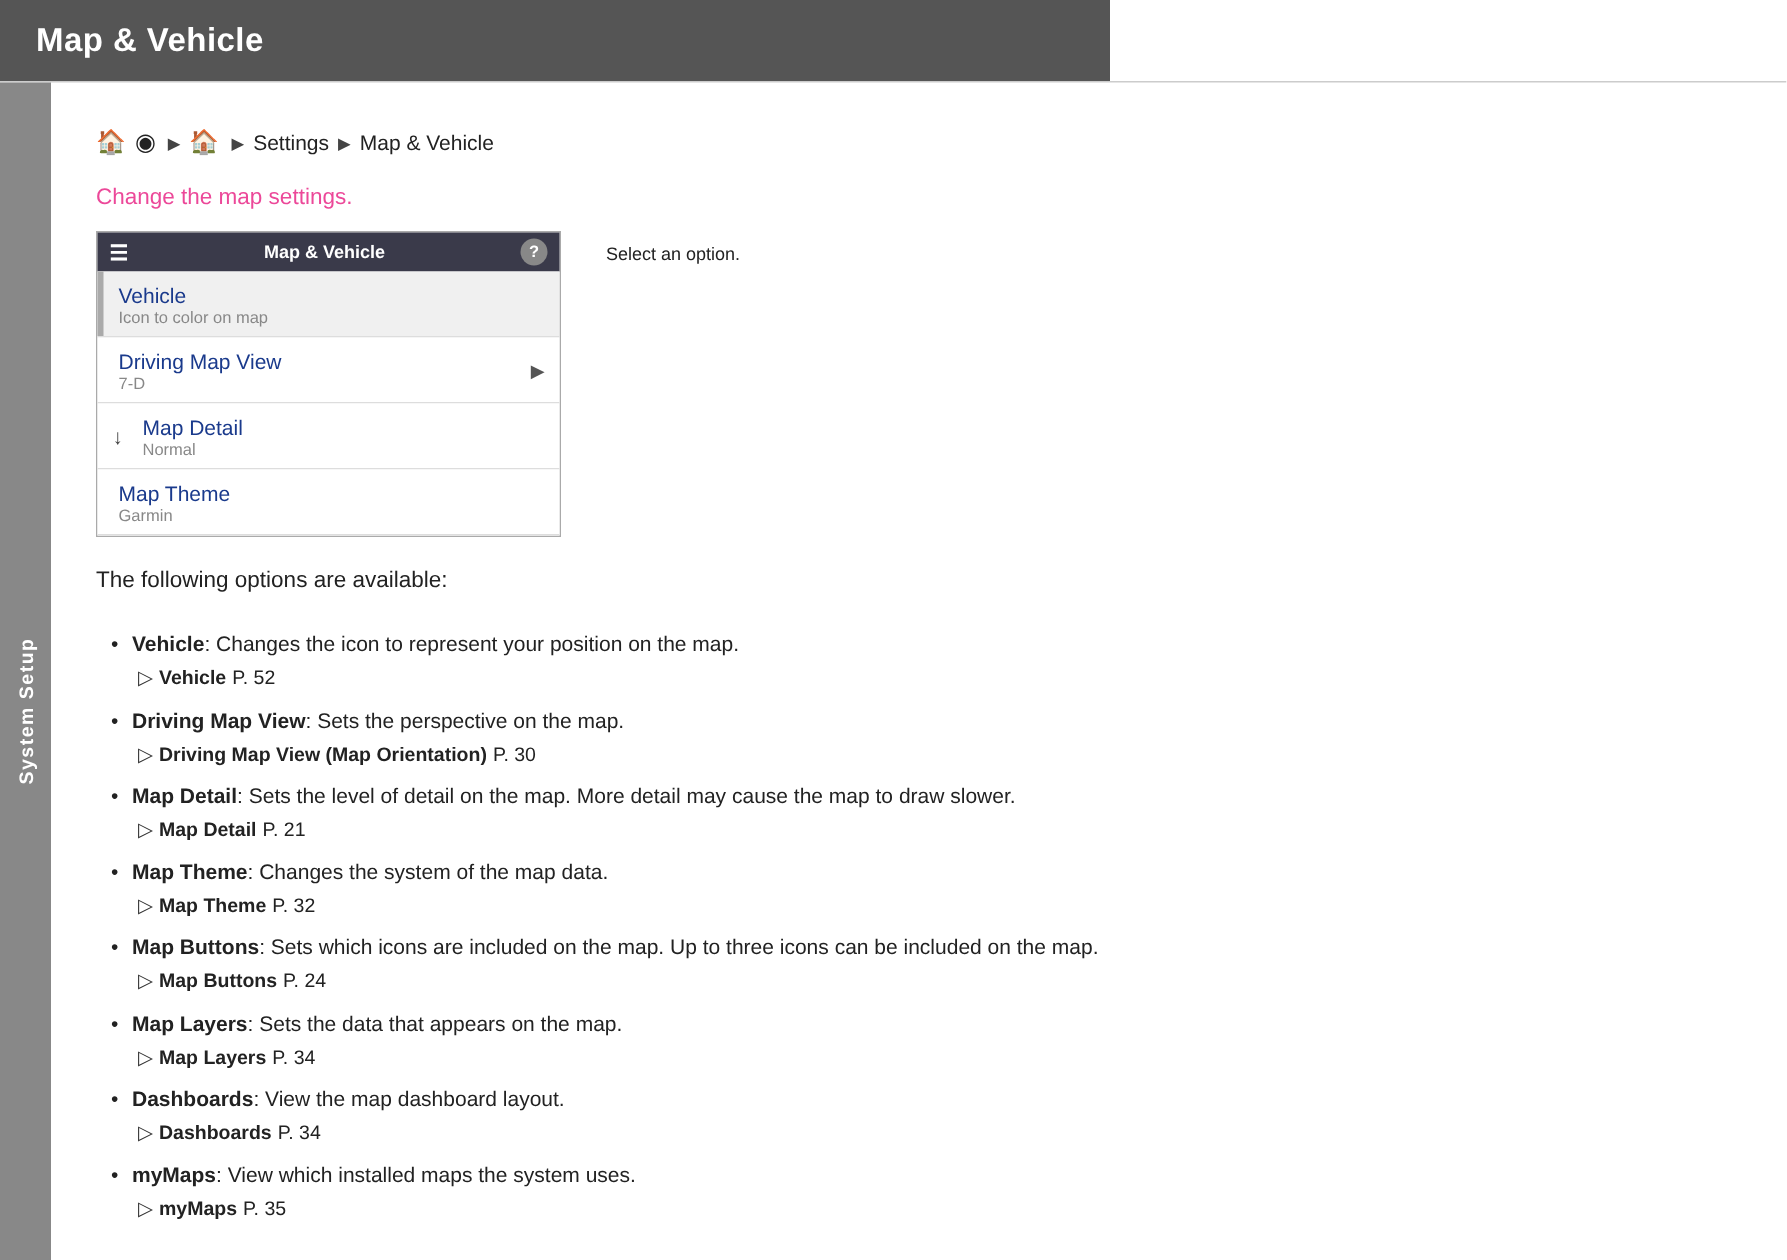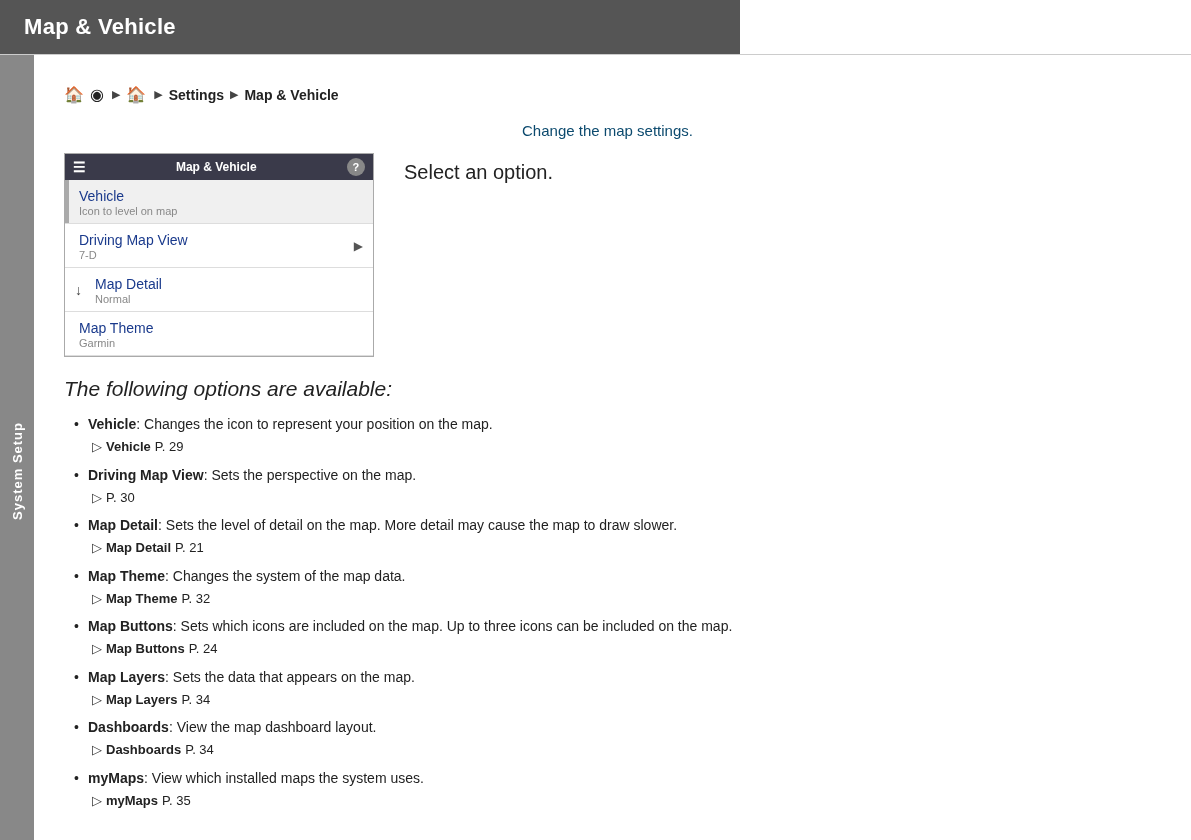--- a/index.html
+++ b/index.html
@@ -66,28 +66,27 @@
       margin-right: 2px;
     }
 
     .breadcrumb-arrow {
       font-size: 11px;
       color: #444;
       margin: 0 2px;
     }
 
     .breadcrumb-bold {
-      font-weight: bold;
+      font-weight: normal;
     }
 
     .intro-text {
       font-size: 15px;
       margin-bottom: 14px;
-      color: #0c4a6e;
-      text-align: center;
+      color: #ec4899;
     }
 
     .content-row {
       display: flex;
       flex-direction: row;
       gap: 24px;
       margin-bottom: 20px;
     }
 
     .menu-screenshot {
@@ -173,34 +172,33 @@
     .menu-item-down-arrow {
       position: absolute;
       left: 10px;
       top: 50%;
       transform: translateY(-50%);
       font-size: 14px;
       color: #444;
     }
 
     .select-option-text {
-      font-size: 20px;
+      font-size: 12px;
       color: #222;
       padding: 8px 0 0 6px;
       flex: 1;
     }
 
     .options-section {
       margin-top: 10px;
     }
 
     .options-intro {
-      font-size: 21px;
-      margin-bottom: 13px;
-      font-style: italic;
+      font-size: 15px;
+      margin-bottom: 24px;
     }
 
     ul.options-list {
       list-style: none;
       padding: 0;
       margin: 0 0 0 10px;
     }
 
     ul.options-list li {
       margin-bottom: 8px;
@@ -281,21 +279,21 @@
           <span class="menu-icon">☰</span>
           <span>Map &amp; Vehicle</span>
           <div class="menu-help-btn">
             <span>?</span>
           </div>
         </div>
 
         <div class="menu-item selected" style="padding-left: 14px;">
           <div class="menu-item-left-bar"></div>
           <div class="menu-item-header">Vehicle</div>
-          <div class="menu-item-sub">Icon to level on map</div>
+          <div class="menu-item-sub">Icon to color on map</div>
         </div>
 
         <div class="menu-item" style="padding-left: 14px;">
           <div class="menu-item-header">Driving Map View</div>
           <div class="menu-item-sub">7-D</div>
           <div class="menu-item-arrow">▶</div>
         </div>
 
         <div class="menu-item" style="padding-left: 30px;">
           <div class="menu-item-down-arrow">↓</div>
@@ -315,28 +313,29 @@
     <div class="options-section">
       <div class="options-intro">The following options are available:</div>
 
       <ul class="options-list">
 
         <li>
           <span class="option-name">Vehicle</span><span>: Changes the icon to represent your position on the map.</span>
           <div class="ref-line">
             <span class="ref-icon">▷</span>
             <span class="ref-bold">Vehicle</span>
-            <span>P. 29</span>
+            <span>P. 52</span>
           </div>
         </li>
 
         <li>
           <span class="option-name">Driving Map View</span><span>: Sets the perspective on the map.</span>
           <div class="ref-line">
             <span class="ref-icon">▷</span>
+            <span class="ref-bold">Driving Map View (Map Orientation)</span>
             <span>P. 30</span>
           </div>
         </li>
 
         <li>
           <span class="option-name">Map Detail</span><span>: Sets the level of detail on the map. More detail may cause the map to draw slower.</span>
           <div class="ref-line">
             <span class="ref-icon">▷</span>
             <span class="ref-bold">Map Detail</span>
             <span>P. 21</span>

